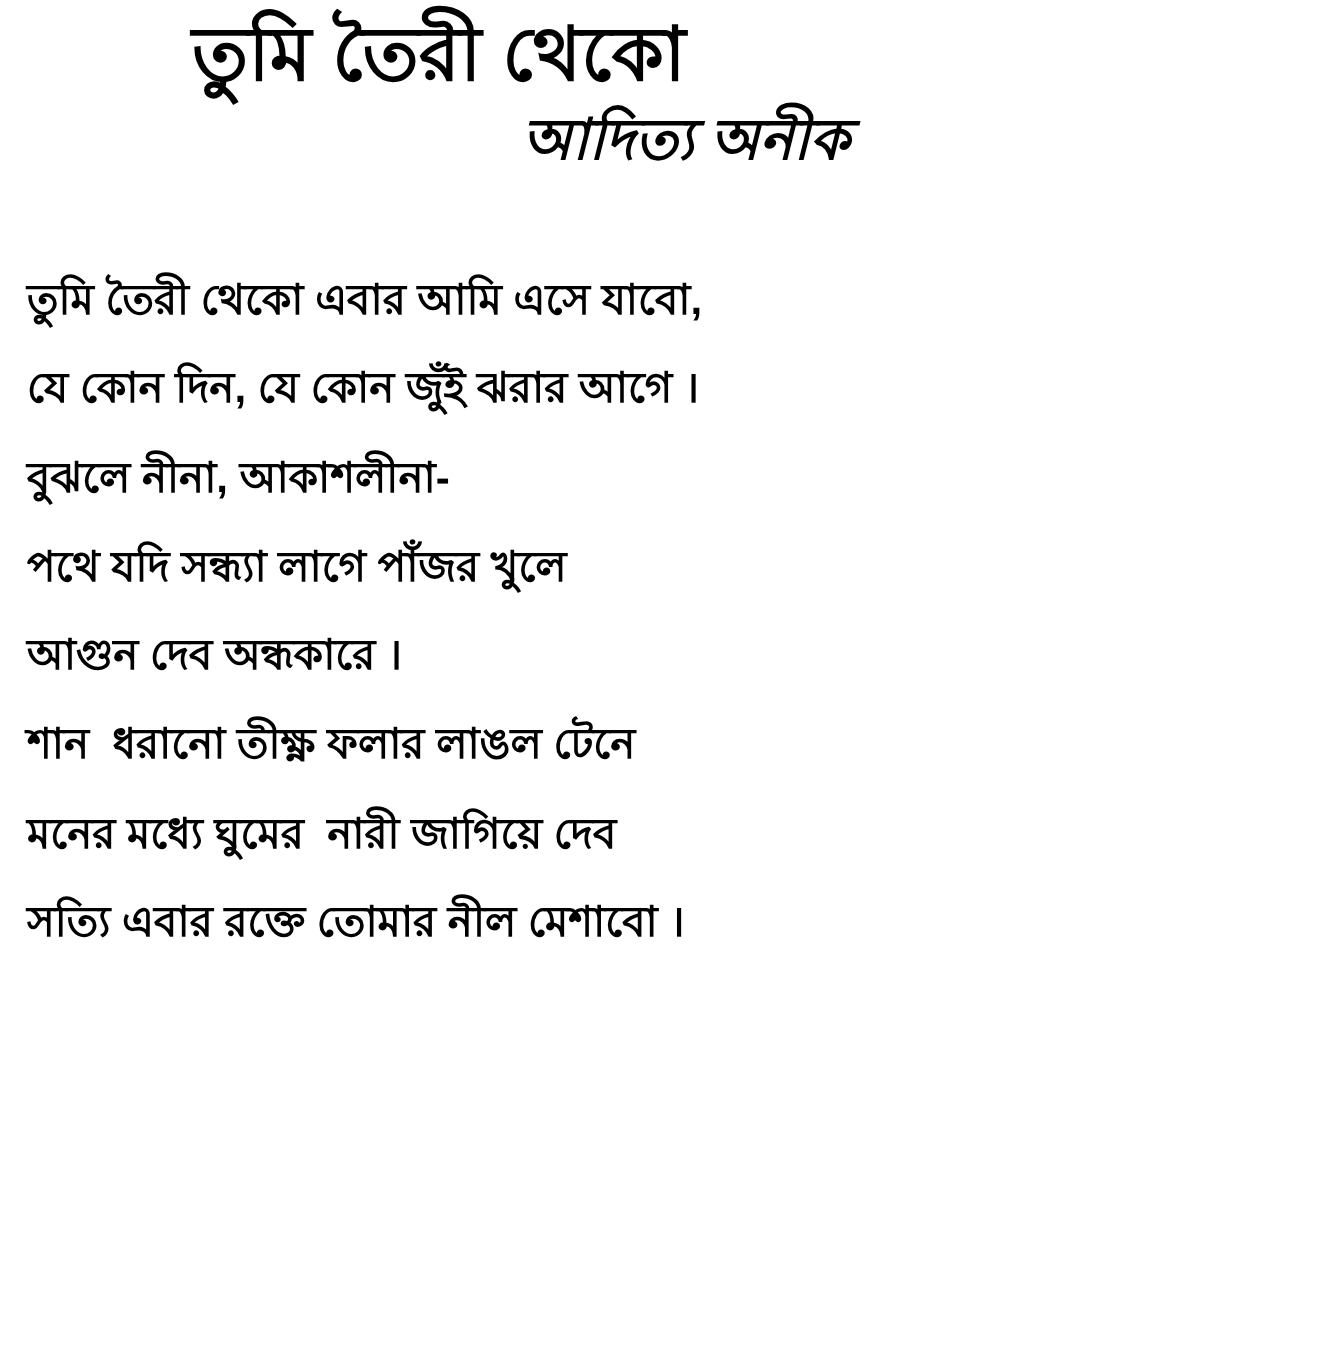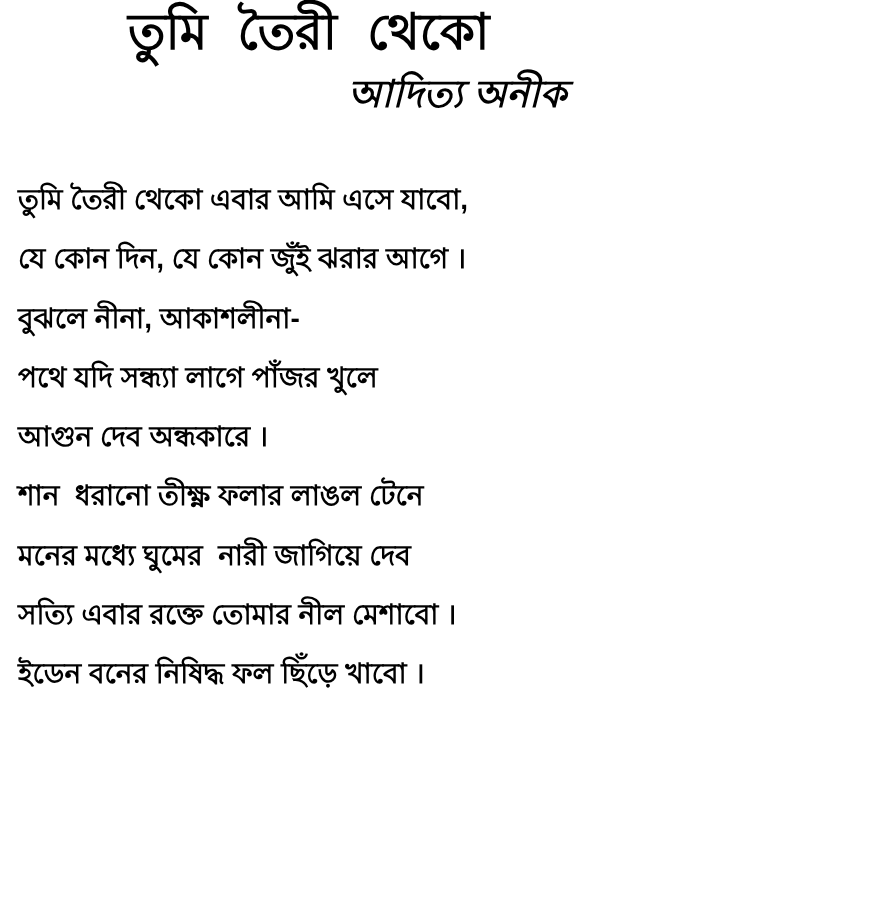--- a/index.html
+++ b/index.html
@@ -22,21 +22,20 @@
   }
   .poem-title {
     position: absolute;
     left: 128px;
     top: 6px;
     font-size: 50px;
     font-weight: bold;
     line-height: 1.2;
     white-space: pre;
     letter-spacing: 0px;
-    font-family: Liberation Mono, monospace;
   }
   .poem-author {
     position: absolute;
     left: 348px;
     top: 72px;
     font-size: 38px;
     font-weight: bold;
     line-height: 1.2;
     white-space: pre;
     font-style: italic;
@@ -66,16 +65,15 @@
 
   <div class="poem-body">
     <div class="poem-line">তুমি তৈরী থেকো এবার আমি এসে যাবো,</div>
     <div class="poem-line">যে কোন দিন, যে কোন জুঁই ঝরার আগে ।</div>
     <div class="poem-line">বুঝলে নীনা, আকাশলীনা-</div>
     <div class="poem-line">পথে যদি সন্ধ্যা লাগে পাঁজর খুলে</div>
     <div class="poem-line">আগুন দেব অন্ধকারে ।</div>
     <div class="poem-line">শান  ধরানো তীক্ষ্ণ ফলার লাঙল টেনে</div>
     <div class="poem-line">মনের মধ্যে ঘুমের  নারী জাগিয়ে দেব</div>
     <div class="poem-line">সত্যি এবার রক্তে তোমার নীল মেশাবো ।</div>
-    <div class="poem-line">ইডেন বনের নিষিদ্ধ ফল ছিঁড়ে খাবো ।</div>
   </div>
 
 </div>
 
 </body></html>

